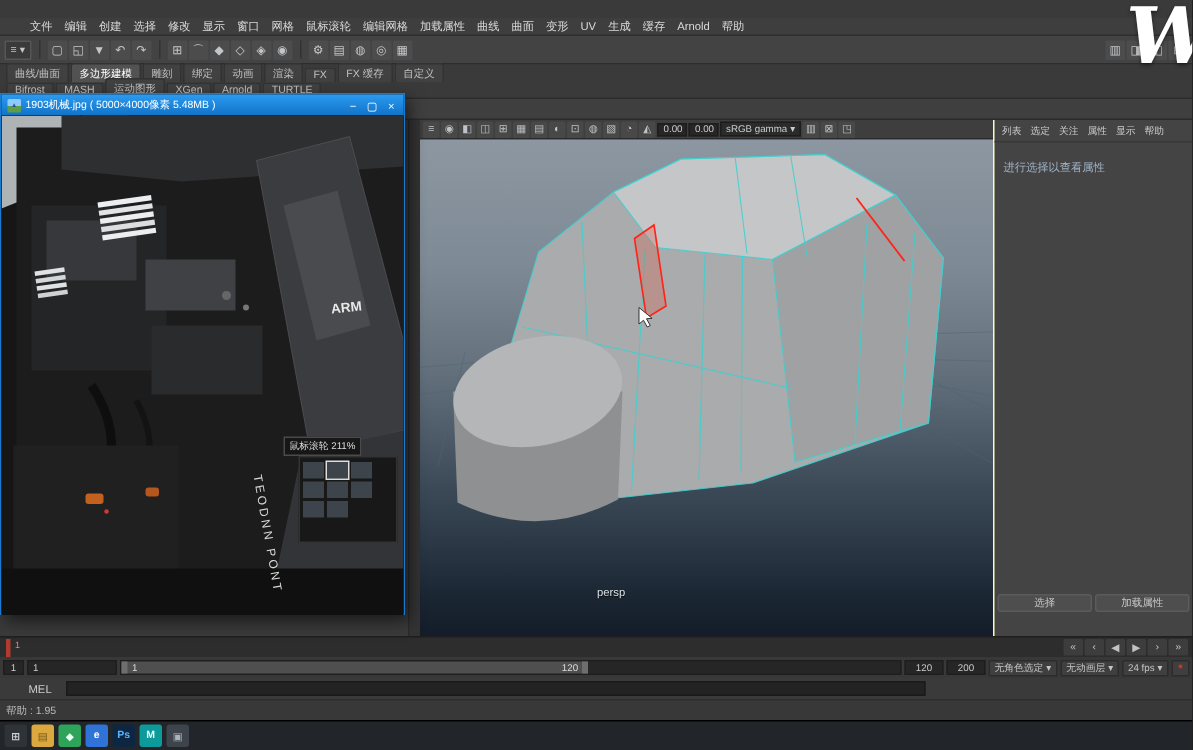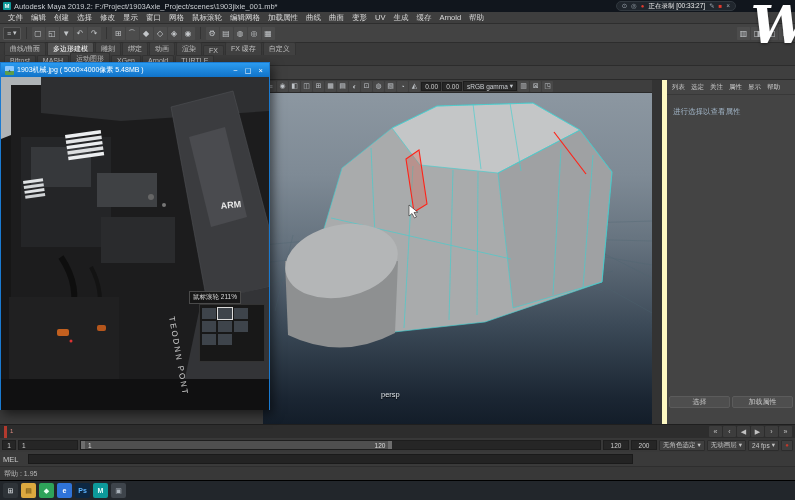--- a/index.html
+++ b/index.html
@@ -17,21 +17,21 @@
     background:#20262d;border:1px solid #31383f;border-radius:5px;padding:0 5px;height:10px;flex:none;}
   .rec-ic{font-size:6.5px;color:#9aa4ad;line-height:1;}
   .rec-dot{color:#e23a2e;font-size:6px;line-height:1;}
   .rec-stop{color:#e23a2e;font-size:6px;line-height:1;}
   .rec-text{font-size:6.5px;color:#eee;white-space:nowrap;}
   .watermark{position:absolute;top:-6px;right:-14px;z-index:60;font-family:"DejaVu Serif",serif;
     font-style:italic;font-weight:bold;font-size:52px;color:#fff;text-shadow:0 1px 3px rgba(0,0,0,.45);}
 
   
   .menubar{position:absolute;top:12px;left:0;width:795px;height:12px;background:#3e3e3e;
-    border-bottom:1px solid #2e2e2e;display:flex;align-items:center;padding:0 4px;}
+    border-bottom:1px solid #2e2e2e;display:flex;align-items:center;padding:0 16px;}
   .mitem{padding:0 4px;font-size:7.5px;color:#dadada;white-space:nowrap;}
 
   
   .statusline{position:absolute;top:24px;left:0;width:795px;height:19px;background:#434343;
     border-bottom:1px solid #2d2d2d;display:flex;align-items:center;gap:2px;padding:0 3px;}
   .ddbox{display:flex;align-items:center;gap:2px;background:#3a3a3a;border:1px solid #565656;
     height:13px;padding:0 3px;font-size:7px;color:#c5c8cb;border-radius:1px;flex:none;}
   .icongroup{display:flex;gap:1px;align-items:center;}
   .sic{width:13px;height:13px;background:#4c4c4c;border-radius:1px;display:flex;align-items:center;
     justify-content:center;font-size:8px;color:#c3c6c9;flex:none;}
@@ -48,37 +48,37 @@
   .stab.active{background:#525252;color:#fff;}
   .shelficons{position:absolute;top:66px;left:0;width:795px;height:14px;background:#3f3f3f;
     border-bottom:1px solid #2a2a2a;display:flex;align-items:center;gap:1px;padding:0 3px;}
   .sicon{width:13px;height:12px;background:#49505a;border-radius:1px;display:flex;align-items:center;
     justify-content:center;font-size:8px;color:#a9c0d2;flex:none;}
 
   
   .main{position:absolute;top:80px;left:0;width:795px;height:344px;background:#333;}
   .left-pane{position:absolute;left:0;top:0;width:273px;height:344px;background:#3a3a3a;
     border-right:1px solid #2a2a2a;}
-  .viewport{position:absolute;left:263px;top:0;width:389px;height:344px;background:#384048;}
+  .viewport{position:absolute;left:280px;top:0;width:389px;height:344px;background:#384048;}
   .vp-toolbar{height:13px;background:#3e3e3e;border-bottom:1px solid #2a2a2a;display:flex;
     align-items:center;gap:1px;padding:0 2px;}
   .vic{width:11px;height:11px;background:#484848;border-radius:1px;display:flex;align-items:center;
     justify-content:center;font-size:7px;color:#bfc3c7;flex:none;}
   .vfield{width:20px;height:9px;background:#262626;border:1px solid #1d1d1d;color:#ccc;font-size:6.5px;
     display:flex;align-items:center;justify-content:flex-end;padding:0 2px;flex:none;}
   .vdrop{height:10px;background:#2b2b2b;border:1px solid #1d1d1d;display:flex;align-items:center;
     gap:2px;padding:0 3px;font-size:6.5px;color:#c9ccd0;flex:none;}
   .vp-canvas{position:absolute;left:0;top:13px;width:389px;height:331px;overflow:hidden;
     background:linear-gradient(180deg,var(--viewport-top,#8c97a1) 0%,#7e8a95 25%,#66737f 45%,
       #3c4a58 70%,#1b2633 92%,var(--viewport-bottom,#131d29) 100%);}
   .vp-label{position:absolute;left:118px;top:310px;font-size:7.5px;color:#dde3e8;
     text-shadow:0 1px 1px #000;}
 
   .attr-panel{position:absolute;left:662px;top:0;width:133px;height:344px;background:#444;
-    border-left:5px solid #fef9c3;}
+    border-left:1px solid #fef9c3;}
   .ap-menu{display:flex;padding:2px 2px 1px 2px;border-bottom:1px solid #383838;}
   .ap-mitem{padding:1px 3px;font-size:6.5px;color:#ccc;white-space:nowrap;}
   .ap-msg{padding:12px 6px;font-size:7.5px;color:#9fb2c4;}
   .ap-buttons{position:absolute;bottom:16px;left:2px;right:2px;display:flex;gap:2px;}
   .ap-btn{flex:1;height:12px;background:#4e4e4e;border:1px solid #5b5b5b;border-radius:2px;
     font-size:7px;color:#c8c8c8;display:flex;align-items:center;justify-content:center;}
 
   
   .imgwin{position:absolute;left:0;top:62px;width:270px;height:348px;background:#101010;
     border:1px solid #1a7ad0;box-shadow:3px 4px 10px rgba(0,0,0,.55);z-index:30;}
@@ -114,50 +114,37 @@
   .rtrack{flex:1;height:10px;background:#262626;border:1px solid #1e1e1e;position:relative;}
   .rhandle{position:absolute;left:0;top:0;width:60%;height:8px;background:#4f4f4f;
     border-left:4px solid #6e6e6e;border-right:4px solid #6e6e6e;display:flex;align-items:center;
     justify-content:space-between;padding:0 3px;font-size:6.5px;color:#ddd;}
   .rdrop{height:11px;background:#3f3f3f;border:1px solid #2c2c2c;border-radius:1px;display:flex;
     align-items:center;gap:2px;padding:0 3px;font-size:6.5px;color:#c5c5c5;flex:none;white-space:nowrap;}
   .keybtn{width:12px;height:11px;background:#3f3f3f;border:1px solid #2c2c2c;border-radius:1px;
     display:flex;align-items:center;justify-content:center;font-size:6px;color:#c0392b;flex:none;}
 
   .melrow{position:absolute;top:452px;left:0;width:636px;height:14px;background:#3a3a3a;
-    display:flex;align-items:center;gap:3px;padding:0 3px;}
+    display:flex;align-items:center;gap:3px;padding:0 19px;}
   .mel-label{font-size:7.5px;color:#ccc;width:22px;flex:none;}
   .mel-input{flex:1;height:10px;background:#232323;border:1px solid #1a1a1a;}
 
   .helprow{position:absolute;top:466px;left:0;width:795px;height:14px;background:#383838;
     border-top:1px solid #2e2e2e;display:flex;align-items:center;padding:0 4px;font-size:7px;color:#b8b8b8;}
 
   .taskbar{position:absolute;top:480px;left:0;width:795px;height:20px;background:#22262b;
     border-top:1px solid #000;display:flex;align-items:center;gap:3px;padding:0 3px;z-index:40;}
   .tb-icon{width:15px;height:15px;border-radius:2px;display:flex;align-items:center;justify-content:center;
     font-size:7px;font-weight:bold;flex:none;}
 </style>
 </head>
 <body>
 
 <div class="screen">
 
-  <div class="titlebar">
-    <span class="maya-badge">M</span>
-    <span class="tbtext">Autodesk Maya 2019.2: F:/Project/1903Axie_Project/scenes\1903jixie_001.mb*</span>
-    <div class="recorder">
-      <span class="rec-ic">⊙</span>
-      <span class="rec-ic">◎</span>
-      <span class="rec-dot">●</span>
-      <span class="rec-text">正在录制 [00:33:27]</span>
-      <span class="rec-ic">✎</span>
-      <span class="rec-stop">■</span>
-      <span class="rec-ic">×</span>
-    </div>
-  </div>
   <div class="watermark">W</div>
 
   <div class="menubar">
 
   <span class="mitem">文件</span>
       <span class="mitem">编辑</span>
       <span class="mitem">创建</span>
       <span class="mitem">选择</span>
       <span class="mitem">修改</span>
       <span class="mitem">显示</span>

